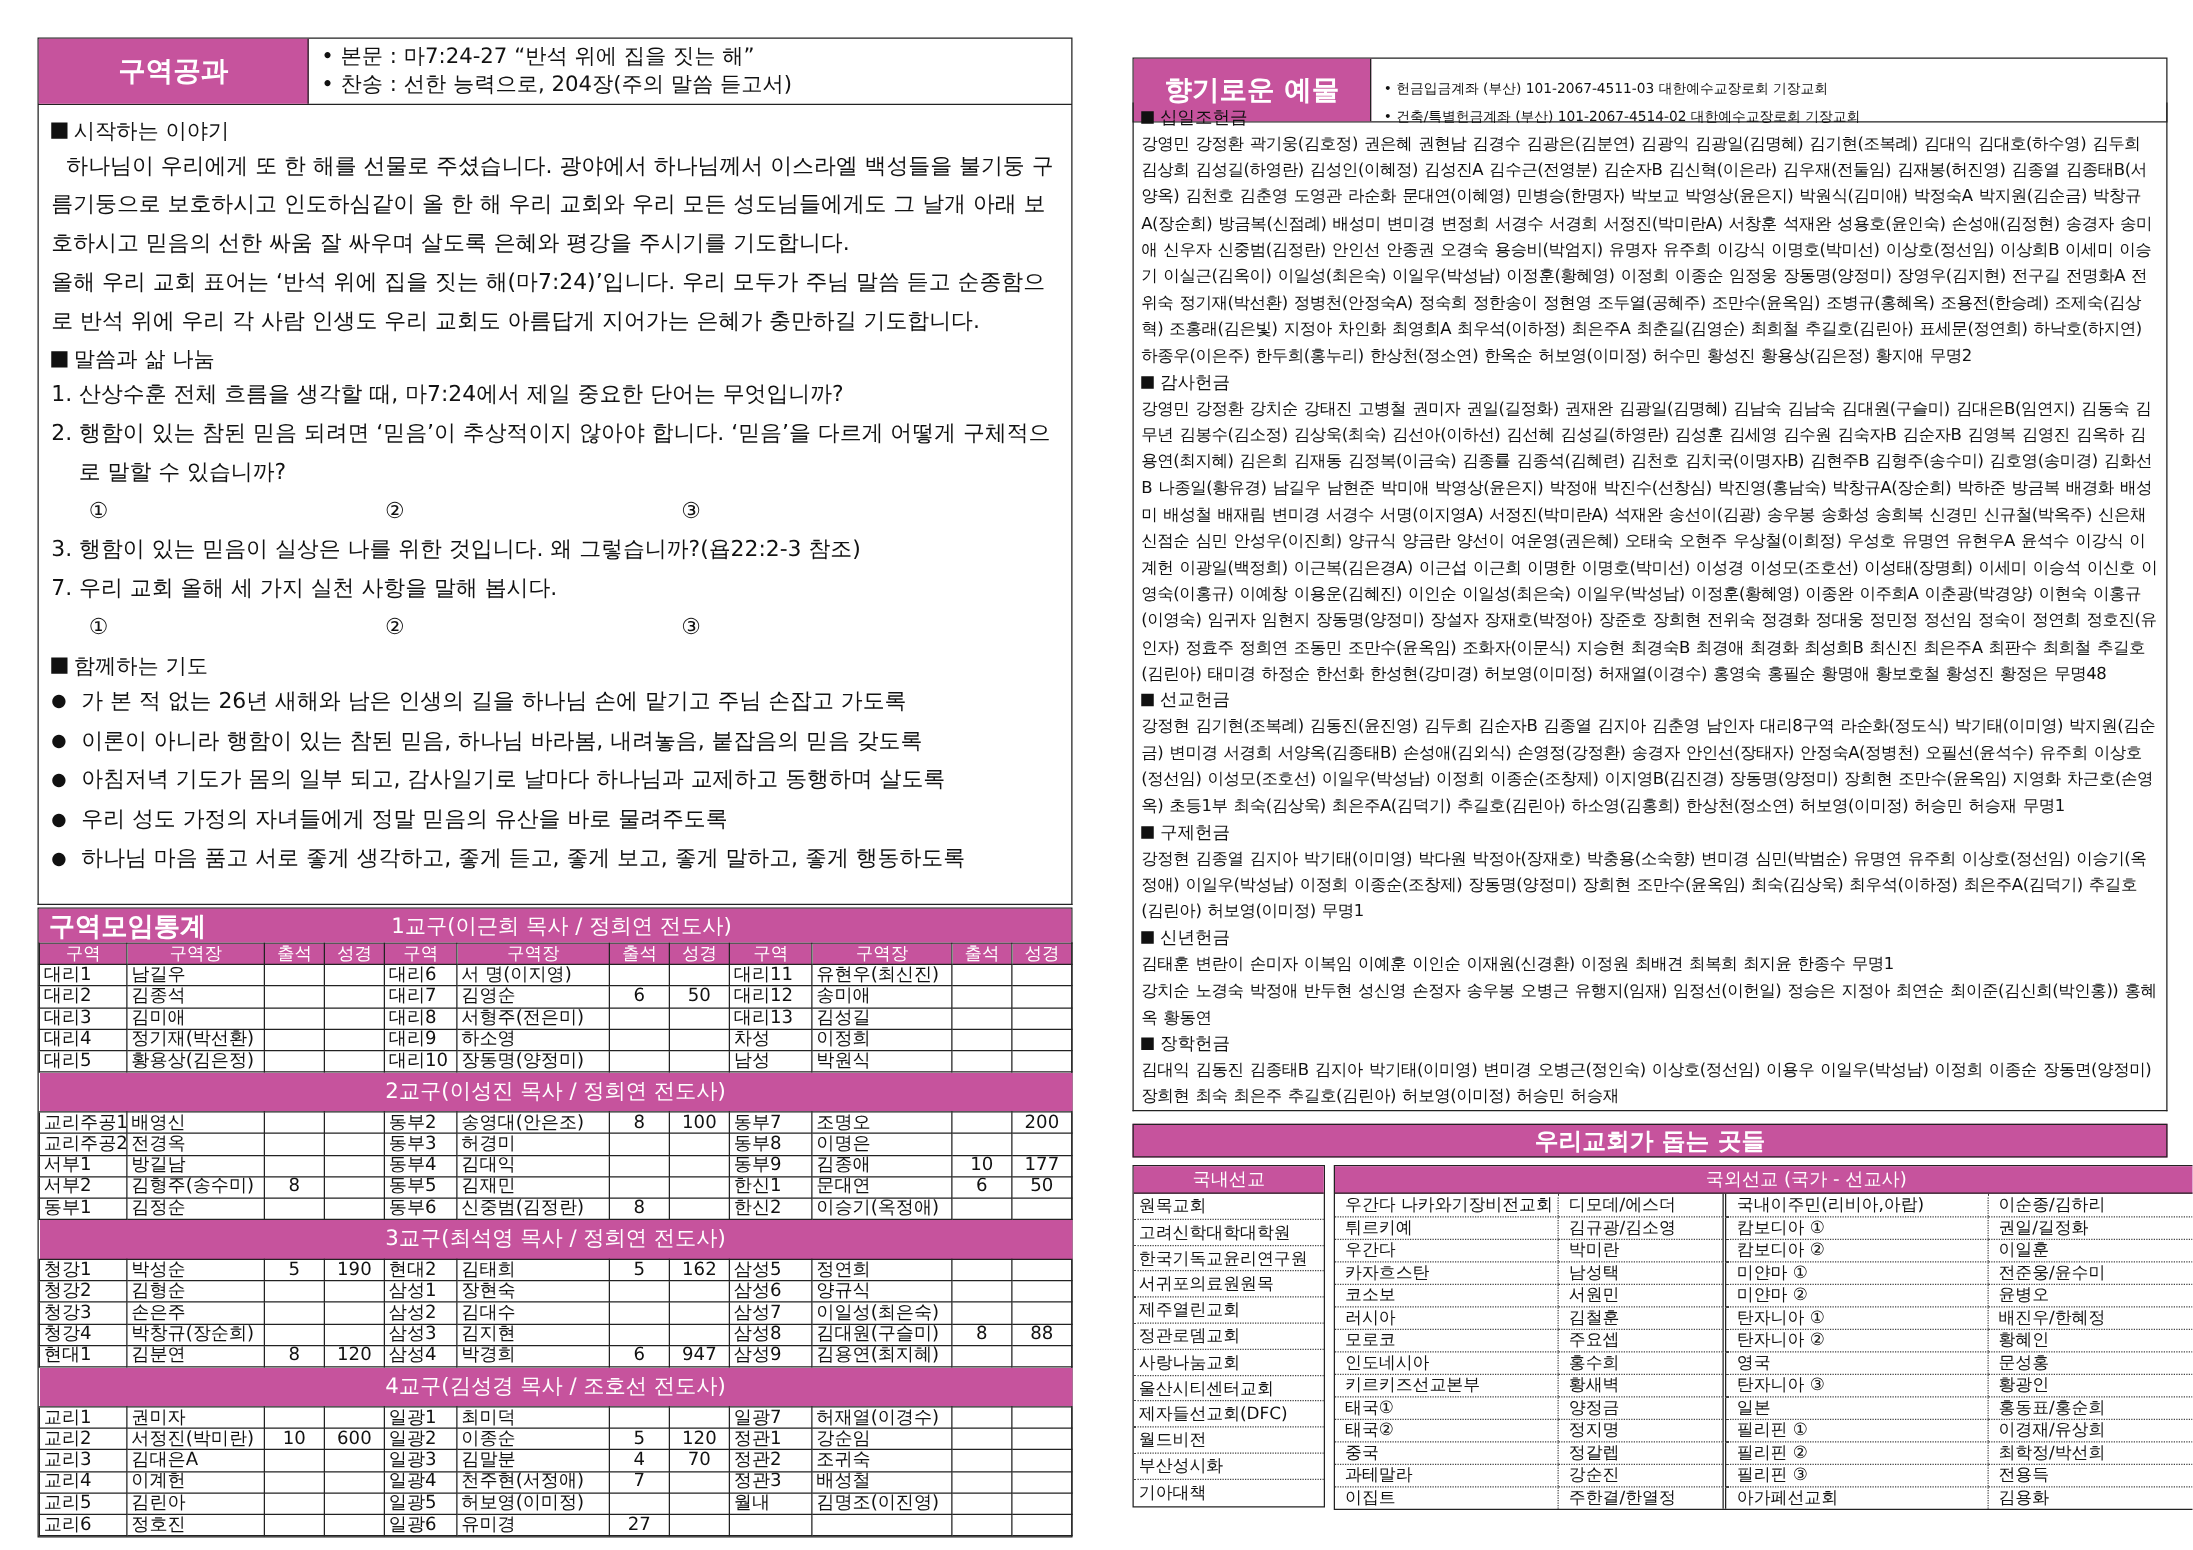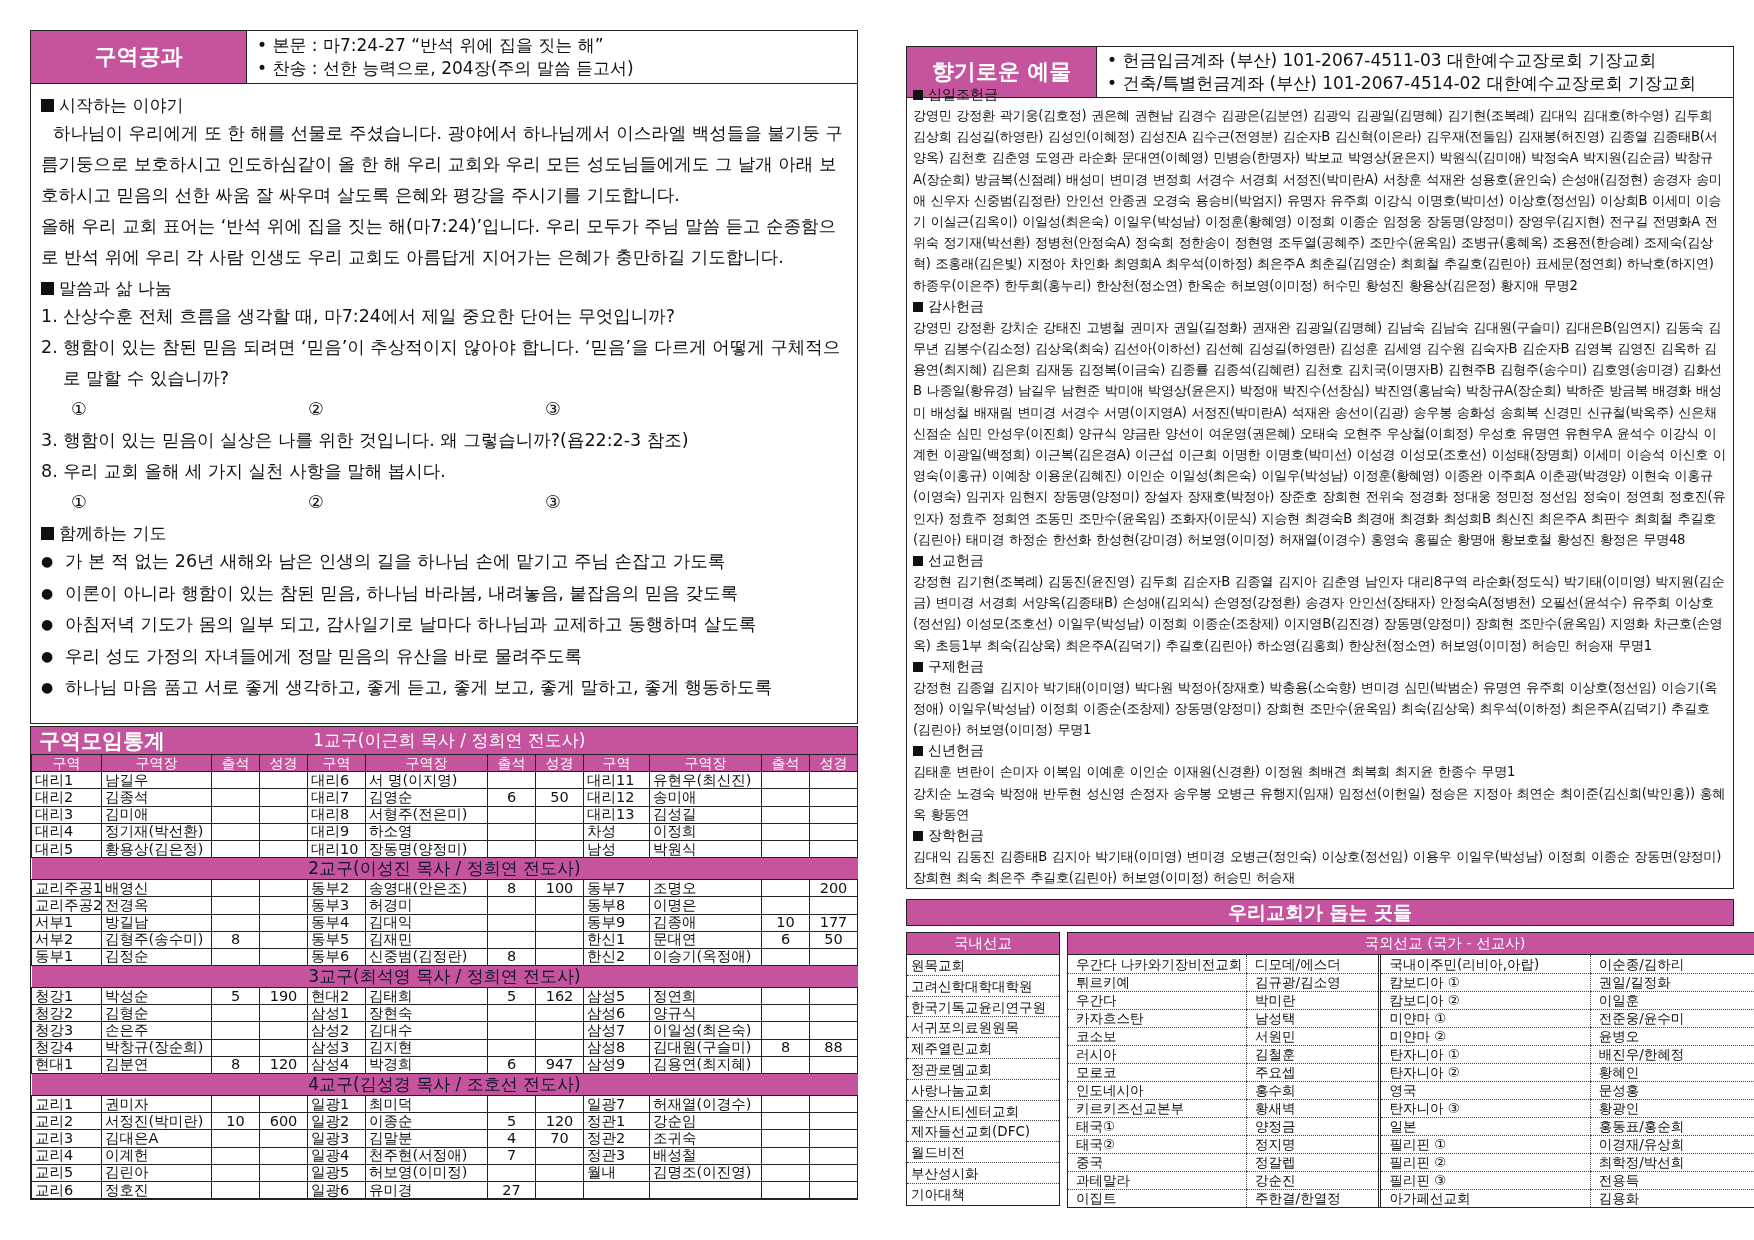--- a/index.html
+++ b/index.html
@@ -22,25 +22,25 @@
   .bullet .dot { width: 24px; flex: none; font-size: 14px; }
   
   #stats { left: 30px; top: 726px; width: 828px; border: 1.5px solid #222; }
   #stats .topbar { height: 27px; display: flex; align-items: center; font-size: 18px; position: relative; }
   #stats .topbar .t { font-size: 21px; font-weight: bold; padding-left: 8px; width: 282px; }
   #stats .topbar .g { font-size: 17px; }
   table.st { width: 100%; border-collapse: collapse; table-layout: fixed; font-size: 14.5px; }
   table.st td, table.st th { border: 1px solid #222; height: 17.2px; line-height: 15px; padding: 0 3px; white-space: nowrap; overflow: hidden; }
   table.st th { background: #c6539d; color: #fff; font-weight: normal; font-size: 14px; }
   table.st td.n { text-align: center; }
-  table.st tr.grp td { background: #c6539d; color: #0f172a; text-align: center; font-size: 17px; height: 22px; border-left: none; border-right: none; }
+  table.st tr.grp td { background: #c6539d; color: #ffffff; text-align: center; font-size: 17px; height: 32px; border-left: none; border-right: none; }
   
   #right-header { left: 906px; top: 46px; width: 828px; height: 52px; border: 1.5px solid #222; display: flex; }
   #right-header .title { width: 190px; display: flex; align-items: center; justify-content: center; font-size: 22px; font-weight: bold; border-right: 1.5px solid #222; }
-  #right-header .info { flex: 1; padding: 2px 10px; font-size: 17px; line-height: 23px; }
+  #right-header .info { flex: 1; padding: 2px 10px; font-size: 11px; line-height: 23px; margin-top: 10px; }
   #offerings { left: 906px; top: 82px; width: 828px; height: 807px; border: 1.5px solid #222; border-top: none; padding: 2px 6px 0 6px; font-size: 13.2px; }
   #offerings .sec-head { font-size: 14px; line-height: 21px; margin: 0; }
   #offerings .sec-head .sq { width: 10px; height: 10px; }
   #offerings .names { line-height: 21.2px; letter-spacing: -0.35px; word-spacing: 1px; }
   #help-banner { left: 906px; top: 899px; width: 828px; height: 27px; border: 1.5px solid #222; display: flex; align-items: center; justify-content: center; font-size: 19px; font-weight: bold; }
   #domestic { left: 906px; top: 932px; width: 154px; border: 1.5px solid #222; }
   #domestic .h { height: 22px; display: flex; align-items: center; justify-content: center; font-size: 14.5px; border-bottom: 1.5px solid #222; }
   #domestic .row { height: 20.8px; line-height: 20px; font-size: 13.5px; padding-left: 4px; border-bottom: 1px dotted #444; }
   #domestic .row:last-child { border-bottom: none; }
   #foreign { left: 1067px; top: 932px; width: 756px; border: 1.5px solid #222; }
@@ -70,21 +70,21 @@
 
   <div class="sec-head"><span class="sq"></span><span>말씀과 삶 나눔</span></div>
   <div class="q">1. 산상수훈 전체 흐름을 생각할 때, 마7:24에서 제일 중요한 단어는 무엇입니까?</div>
   <div class="q">2. 행함이 있는 참된 믿음 되려면 ‘믿음’이 추상적이지 않아야 합니다. ‘믿음’을 다르게 어떻게 구체적으로 말할 수 있습니까?</div>
   <div class="choices">
     <span>①</span>
       <span>②</span>
       <span>③</span>
   </div>
   <div class="q">3. 행함이 있는 믿음이 실상은 나를 위한 것입니다. 왜 그렇습니까?(욥22:2-3 참조)</div>
-  <div class="q">8. 우리 교회 올해 세 가지 실천 사항을 말해 봅시다.</div>
+  <div class="q">7. 우리 교회 올해 세 가지 실천 사항을 말해 봅시다.</div>
   <div class="choices">
     <span>①</span>
       <span>②</span>
       <span>③</span>
   </div>
 
   <div class="sec-head"><span class="sq"></span><span>함께하는 기도</span></div>
   <div class="bullet">
       <span class="dot">●</span>
       <span>가 본 적 없는 26년 새해와 남은 인생의 길을 하나님 손에 맡기고 주님 손잡고 가도록</span>

